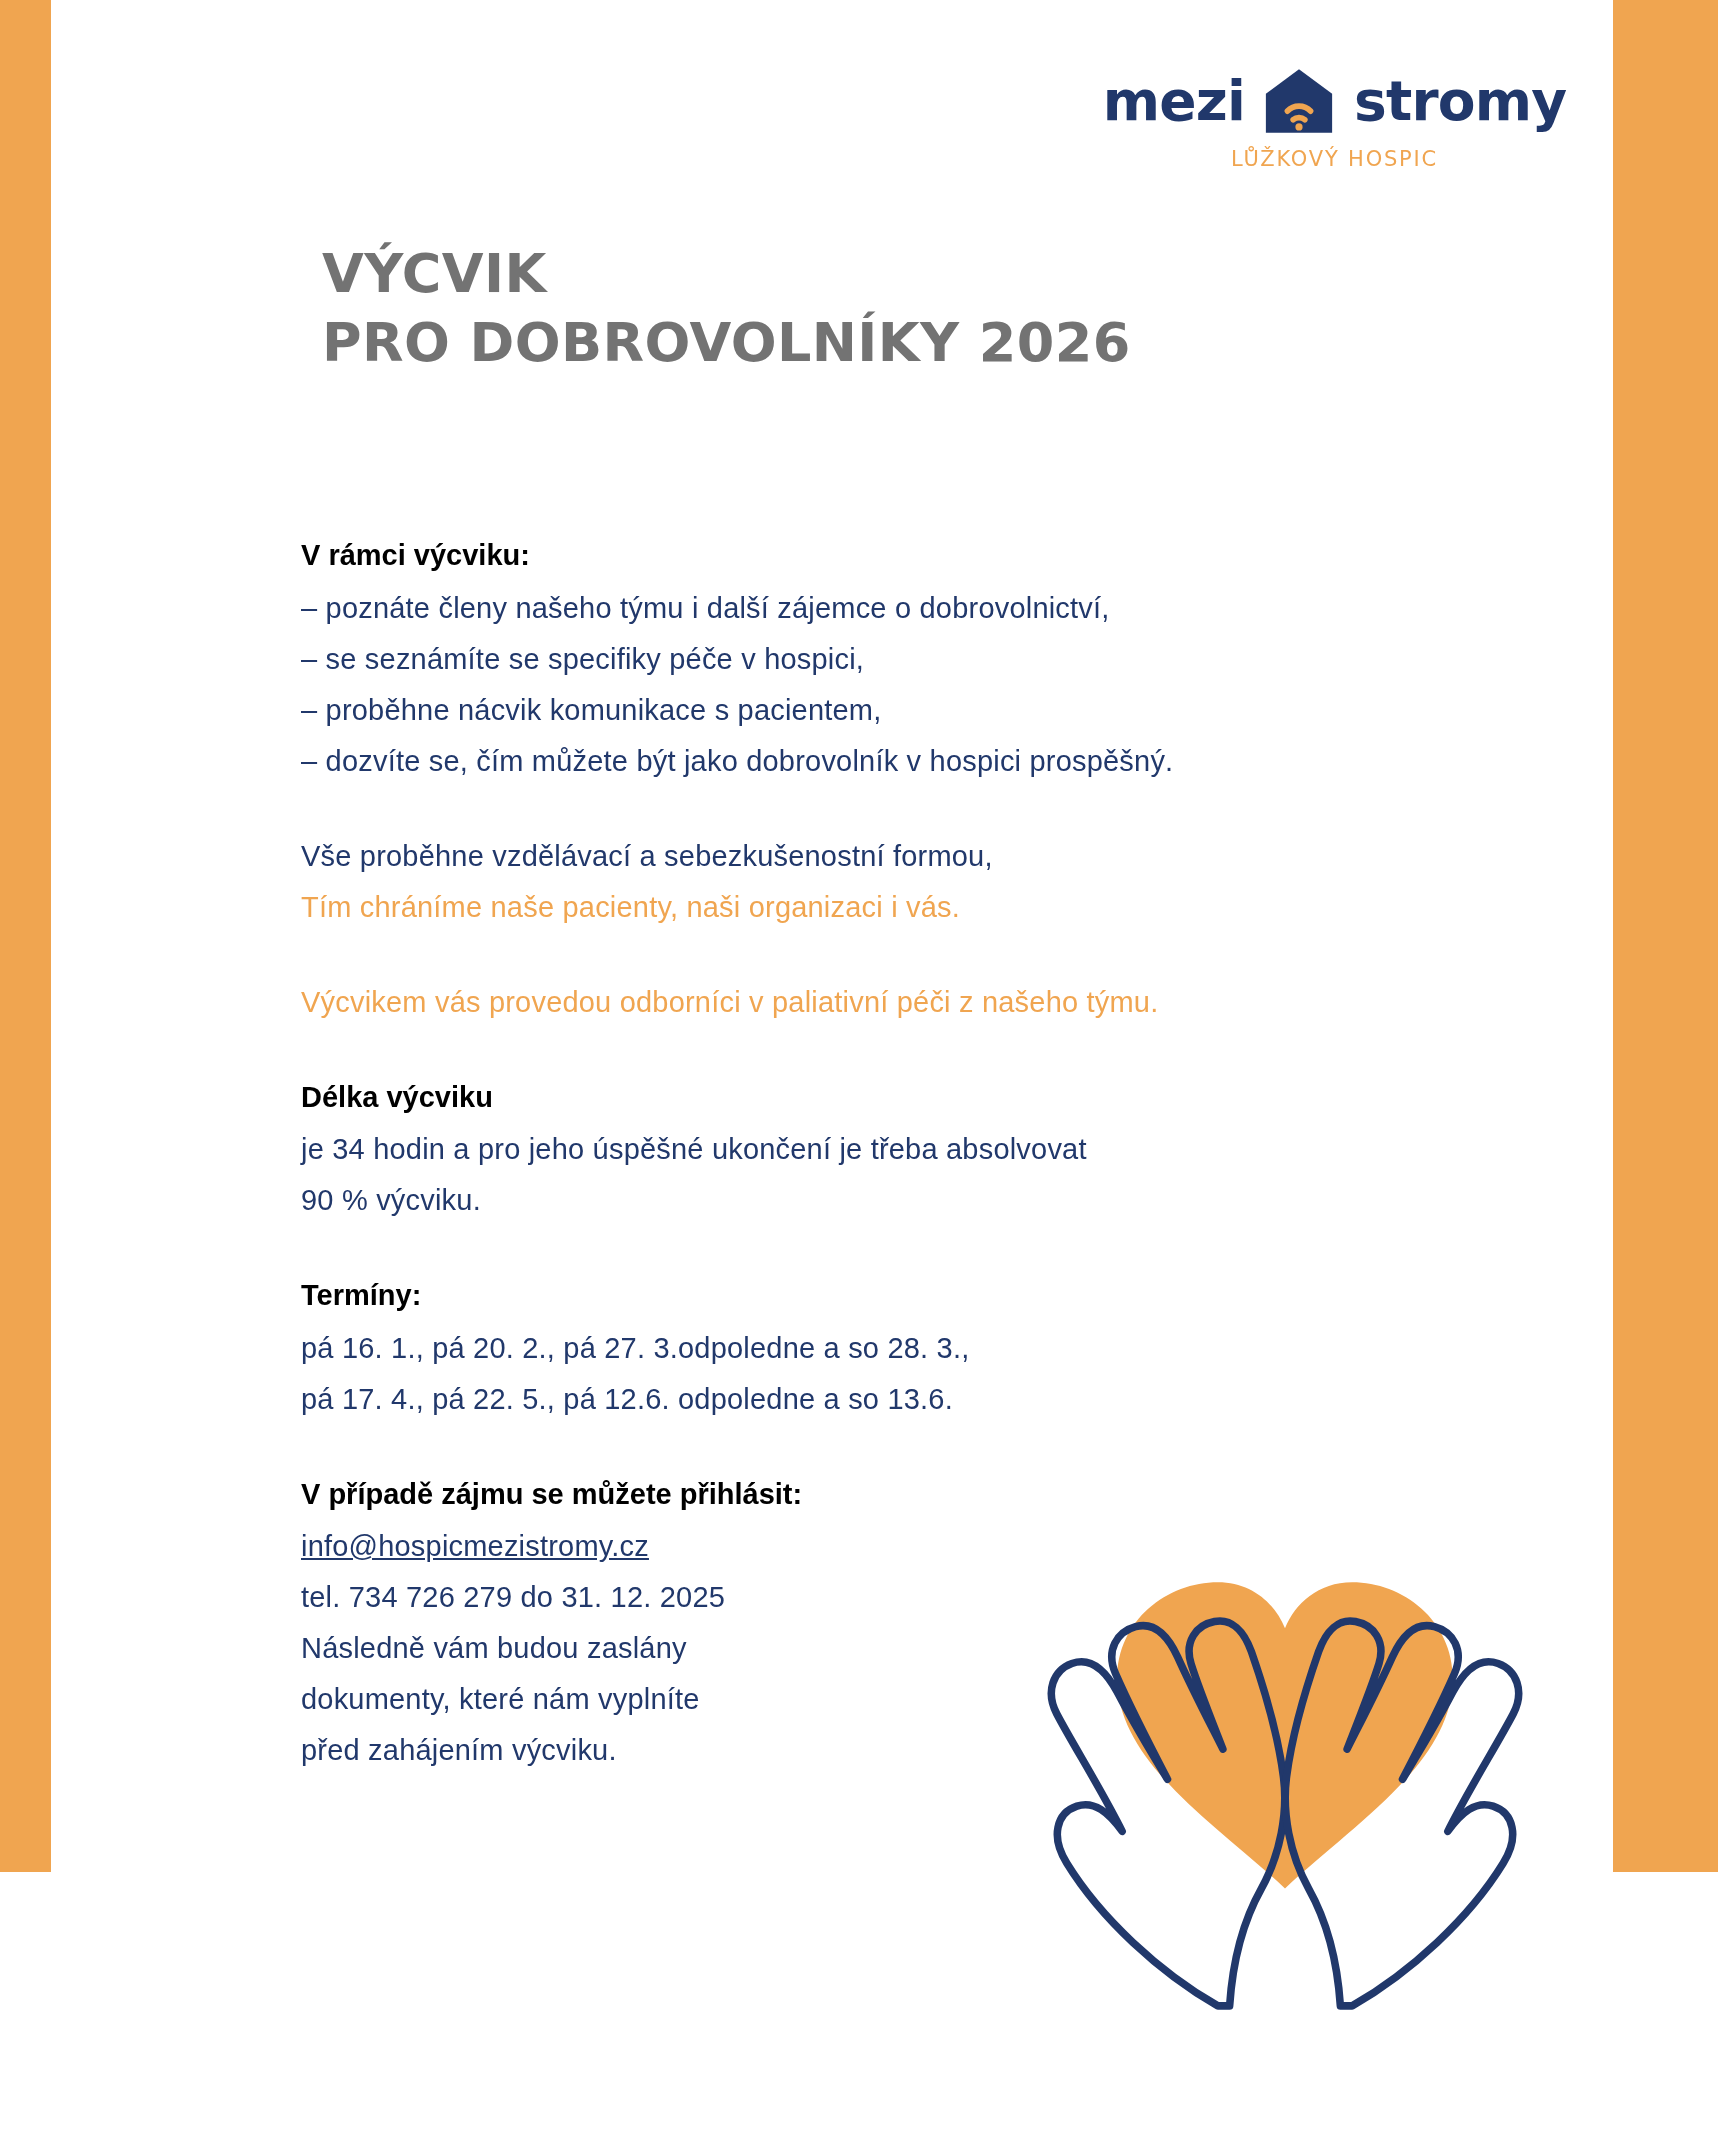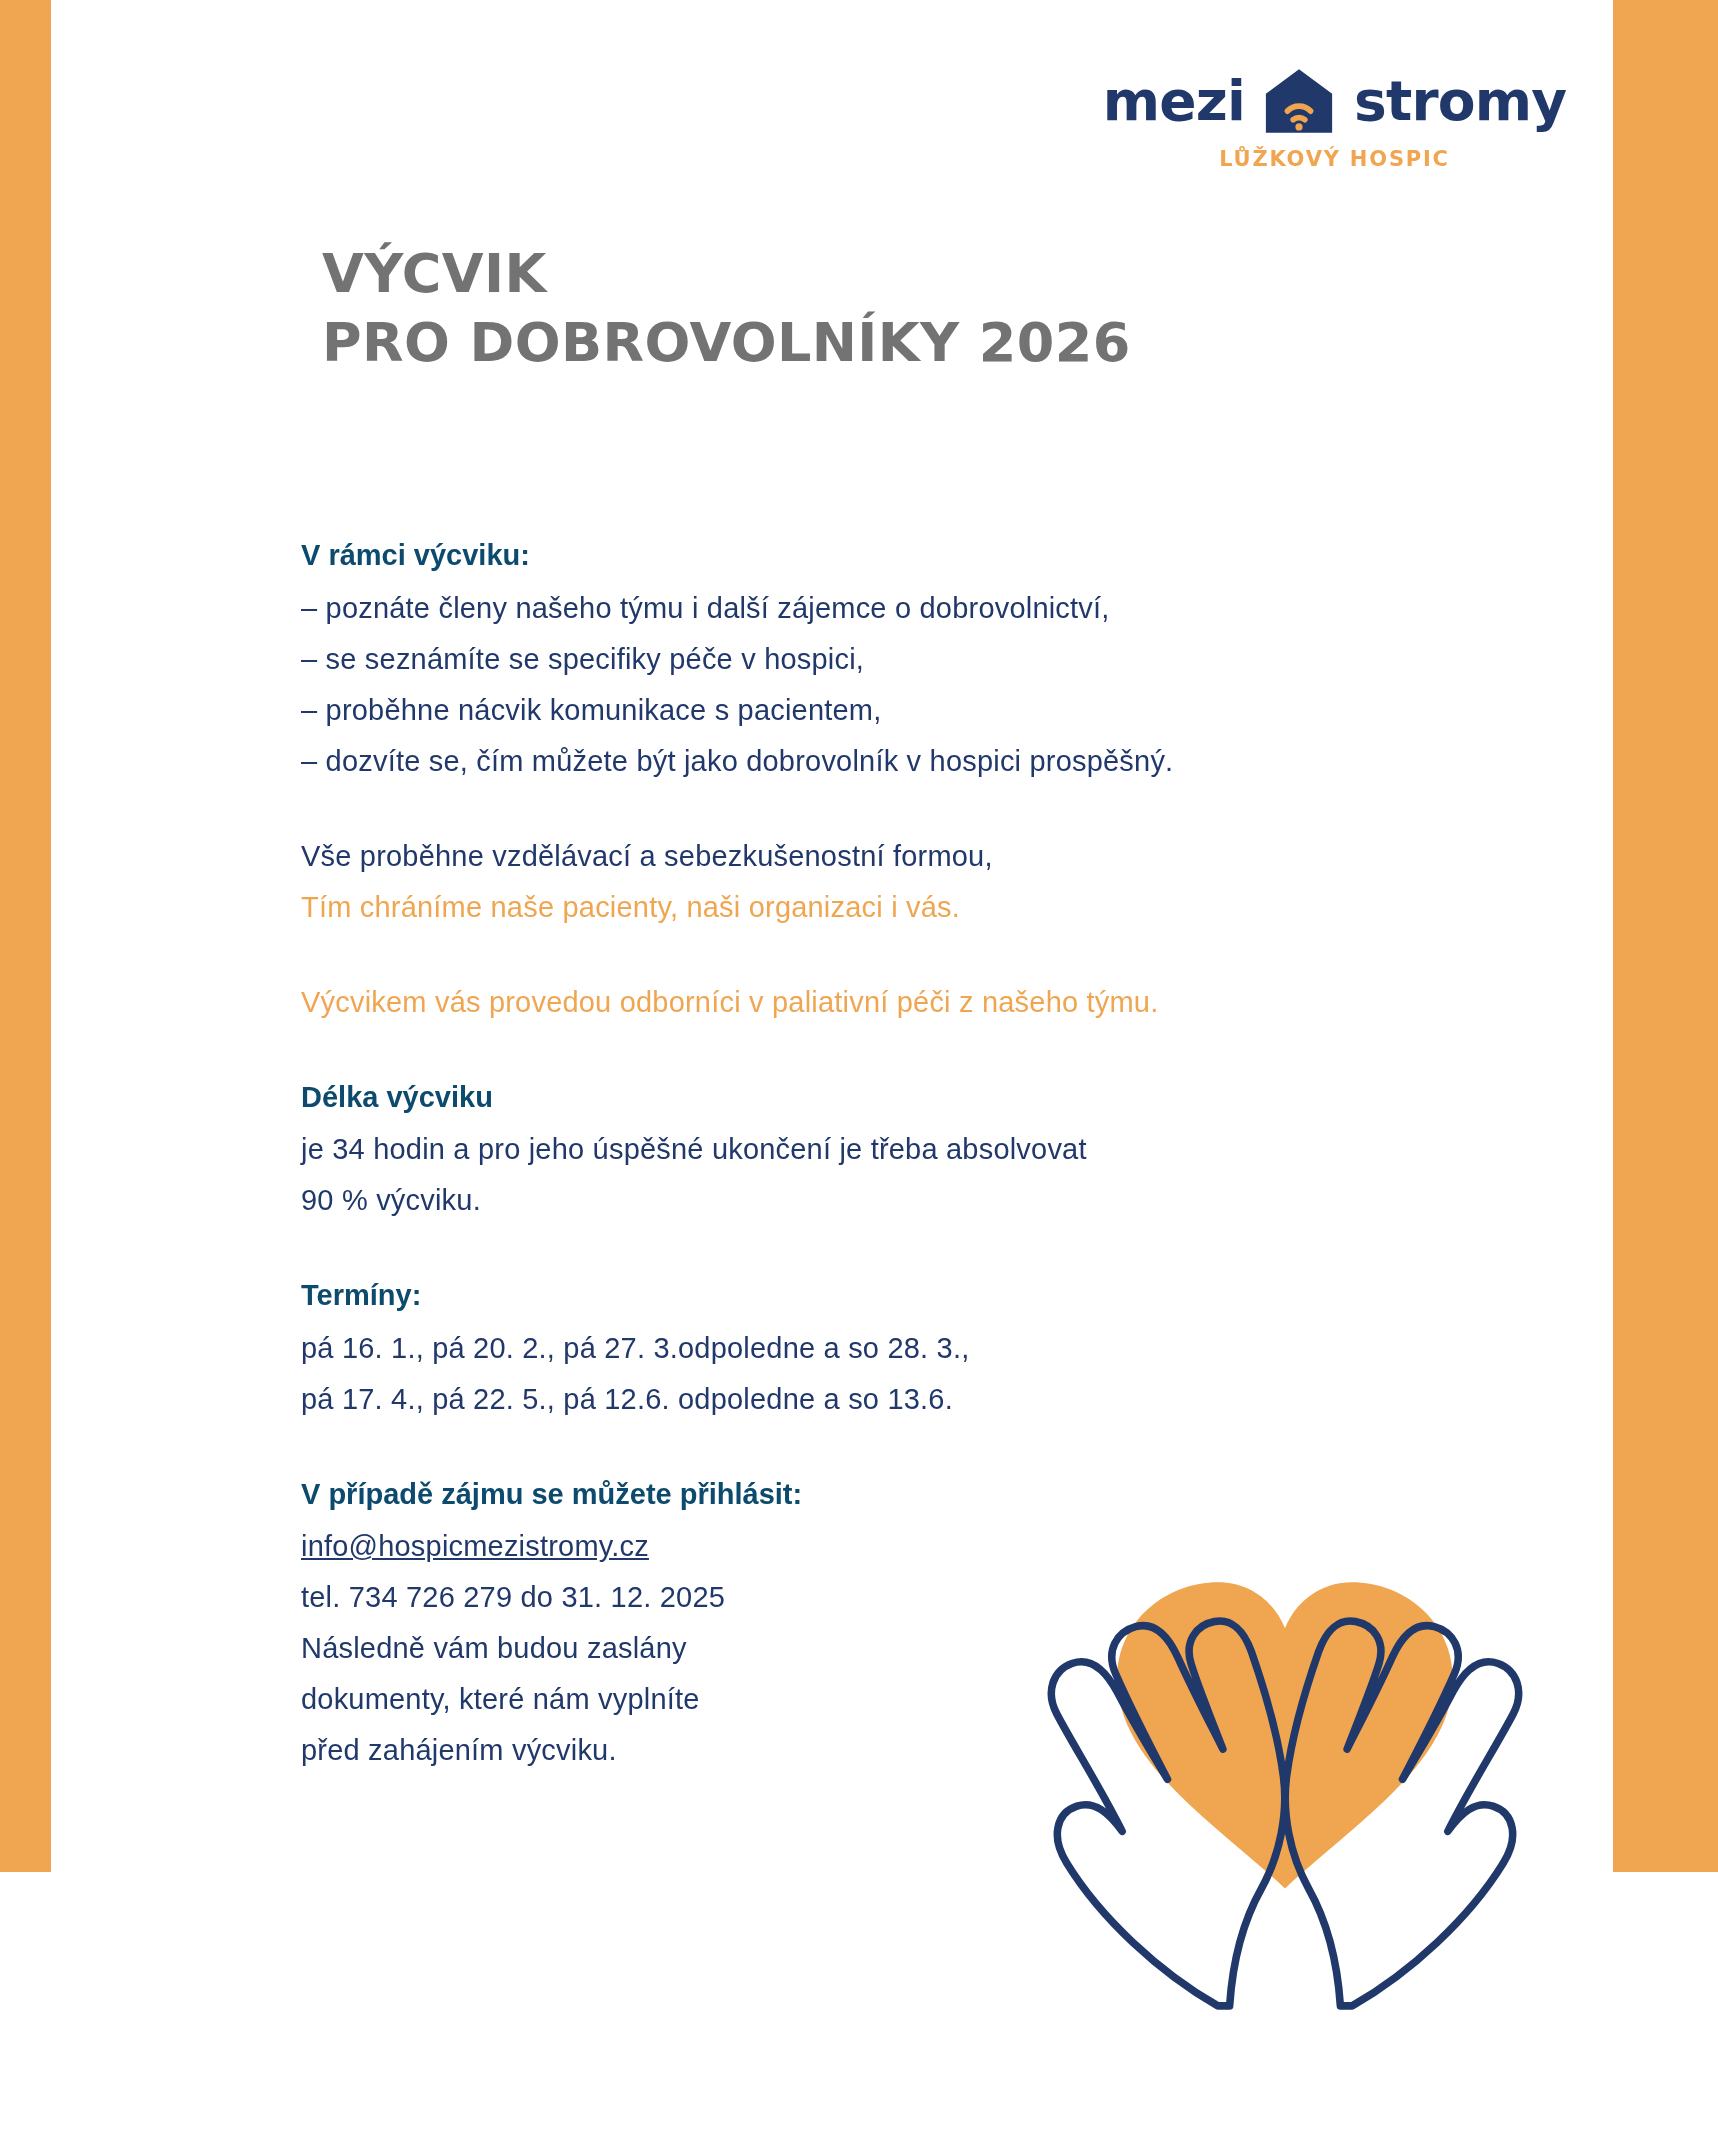--- a/index.html
+++ b/index.html
@@ -53,21 +53,21 @@
     color: #21386B;
   }
   .logo-mark {
     width: 72px;
     height: 72px;
     position: relative;
   }
   .logo-sub {
     margin-top: 10px;
     font-family: "DejaVu Sans", sans-serif;
-    font-weight: bold;
+    font-weight: normal;
     font-size: 21px;
     letter-spacing: 1.8px;
     color: #F0A550;
   }
 
   
   .headline {
     position: absolute;
     left: 250px;
     top: 239px;
@@ -86,21 +86,21 @@
   .content {
     position: absolute;
     left: 250px;
     top: 541px;
     width: 1242px;
     font-size: 29px;
     line-height: 1.0;
     color: #21386B;
   }
   .h-orange {
-    color: #0c4a6e;
+    color: #000000;
     font-weight: bold;
     font-size: 29px;
     margin: 0 0 23.5px 0;
   }
   .line {
     margin: 0 0 22px 0;
     font-size: 29px;
     color: #21386B;
     letter-spacing: 0.2px;
   }

